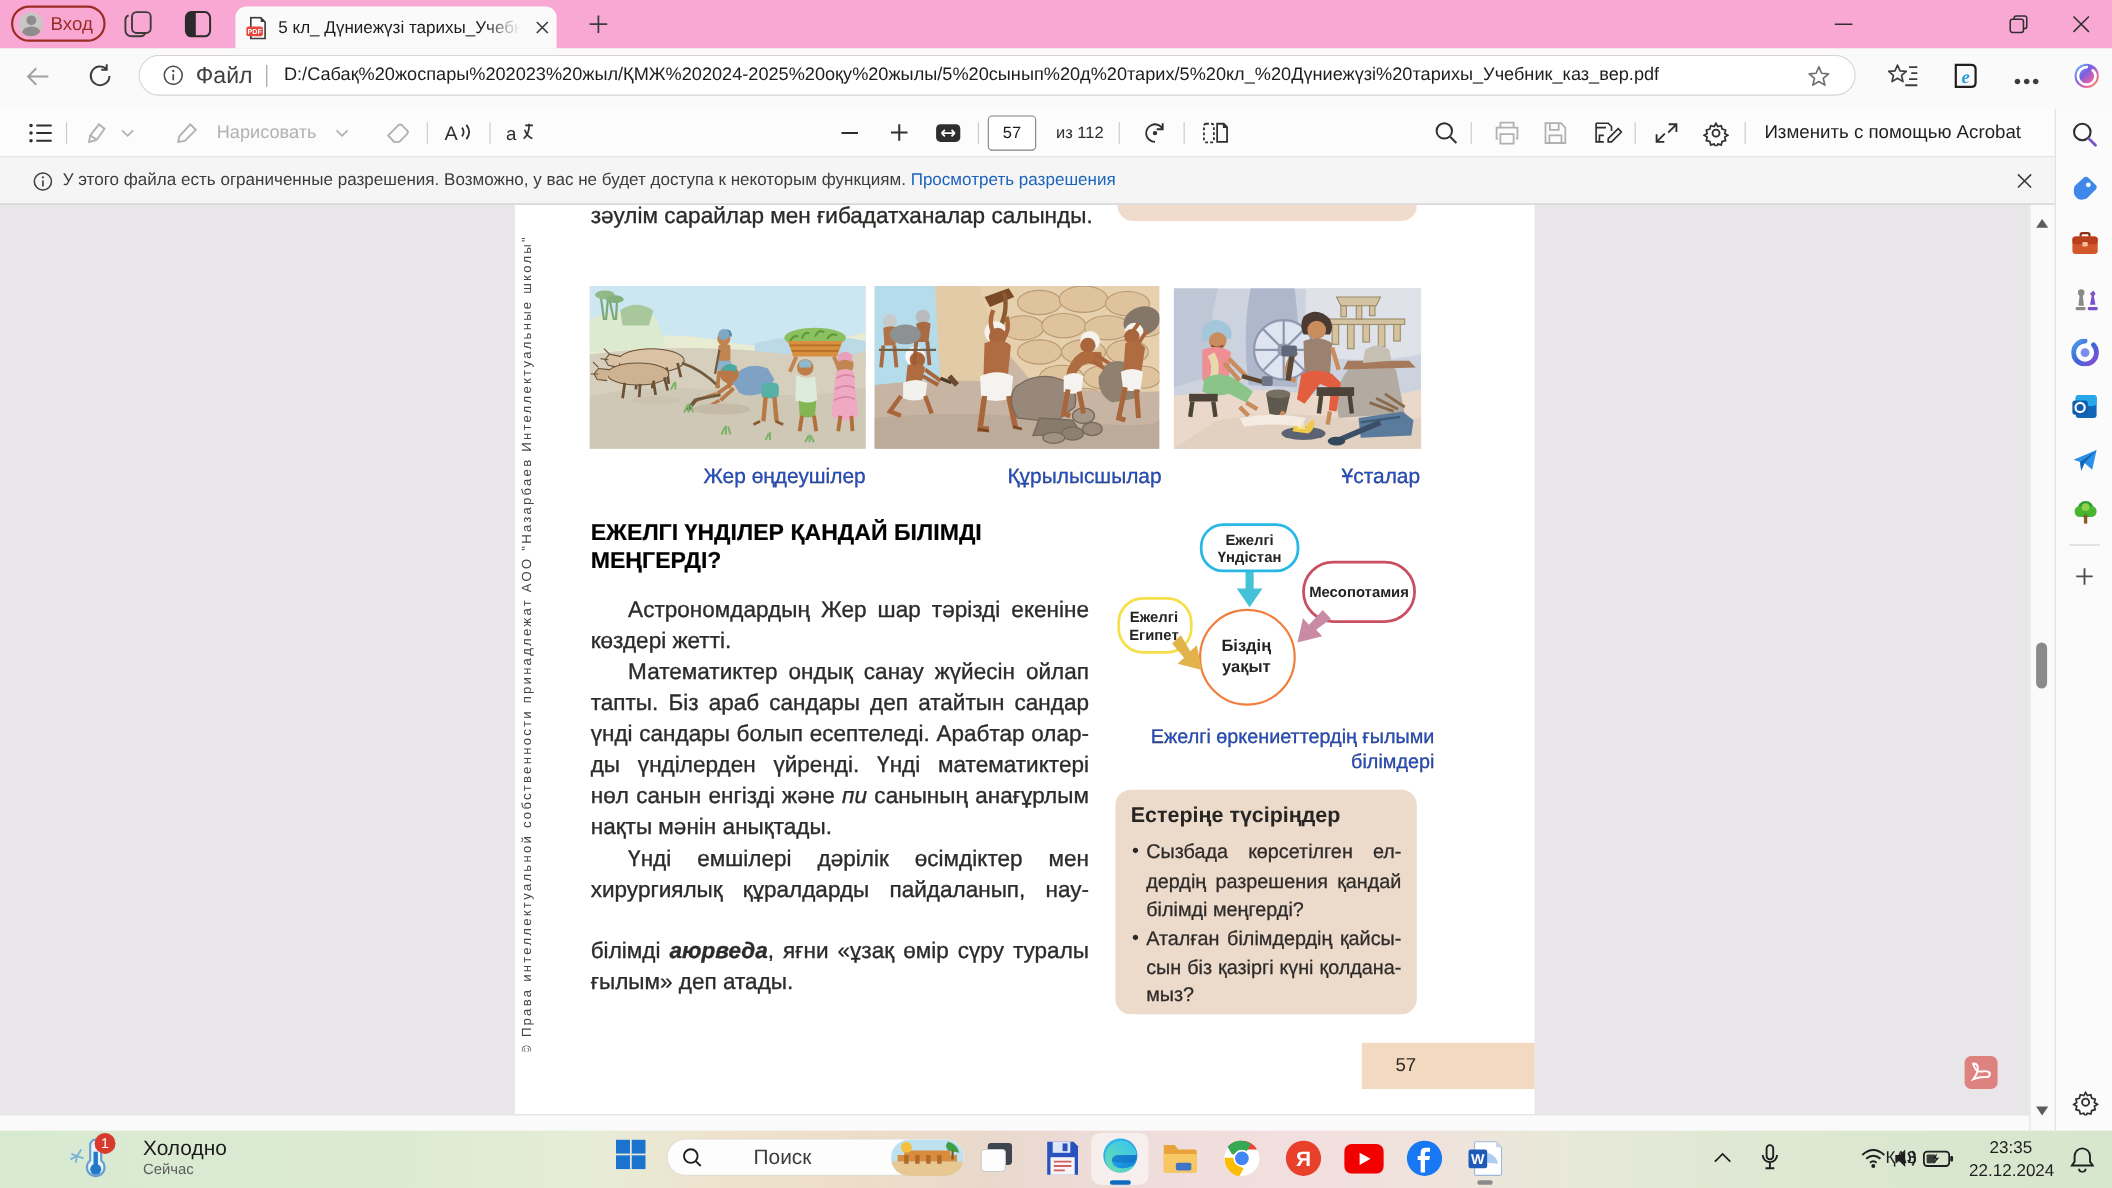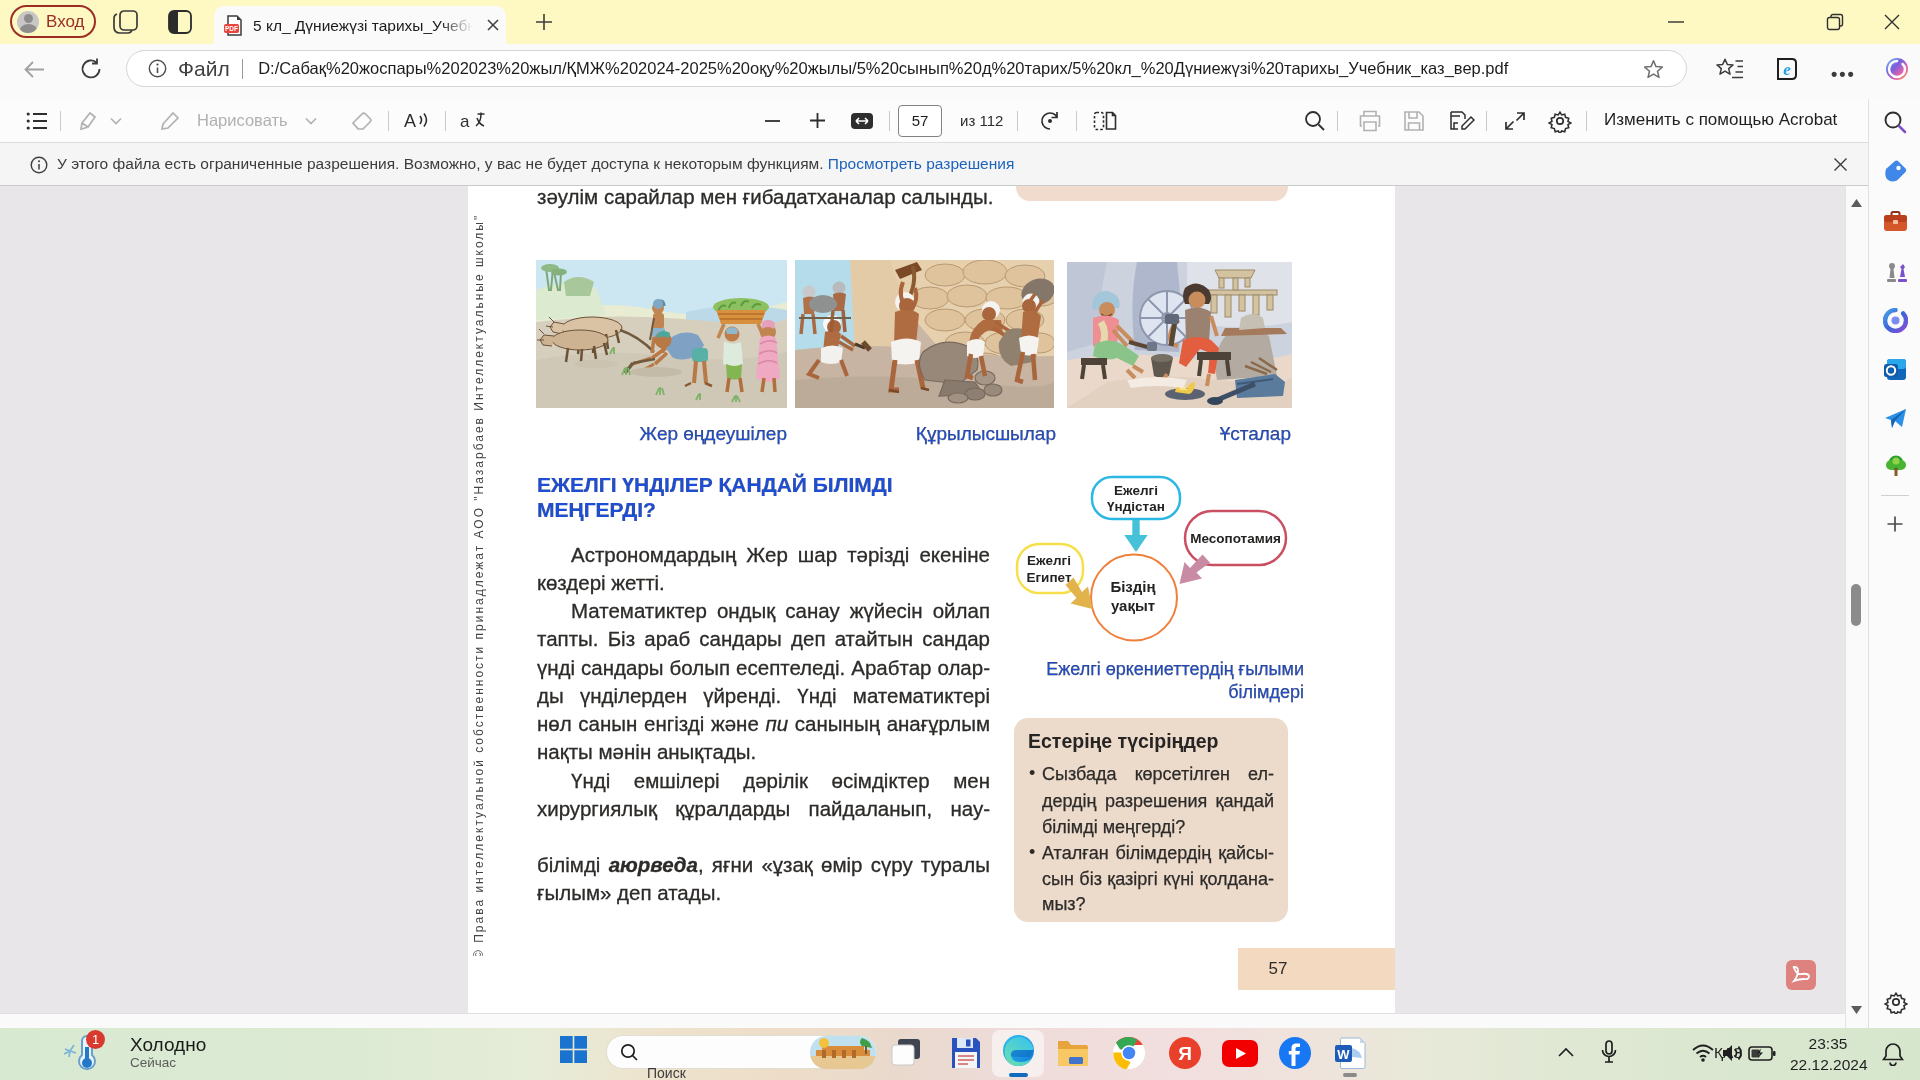--- a/index.html
+++ b/index.html
@@ -1,21 +1,21 @@
 <!DOCTYPE html>
 <html><head>
 <meta charset="utf-8">
 <style>
 * { margin:0; padding:0; box-sizing:border-box; }
 html,body { width:1920px; height:1080px; overflow:hidden; font-family:"Liberation Sans", sans-serif; }
 .abs { position:absolute; }
 #root { position:relative; width:1920px; height:1080px; background:#e8e6e8; }
 
 
-#tabstrip { left:0; top:0; width:1920px; height:44px; background:#fef9c3; }
+#tabstrip { left:0; top:0; width:1920px; height:44px; background:#f9a8d4; }
 #vhod { left:10px; top:5px; width:86px; height:33px; border:2px solid #9b2d25; border-radius:17px; display:flex; align-items:center; }
 #vhod .av { width:22px; height:22px; border-radius:50%; background:#c9c7c6; margin-left:5px; position:relative; overflow:hidden;}
 #vhod .av:before{content:""; position:absolute; left:6.5px; top:3.5px; width:9px; height:9px; border-radius:50%; background:#8f8d8c;}
 #vhod .av:after{content:""; position:absolute; left:2.5px; top:13px; width:17px; height:12px; border-radius:50%; background:#8f8d8c;}
 #vhod .t { color:#9b2d25; font-size:17px; margin-left:7px; }
 #tab { left:214px; top:6px; width:292px; height:38px; background:#fafafa; border-radius:10px 10px 0 0; }
 #tabtitle { left:39px; top:11px; width:220px; font-size:15.5px; color:#1c1c1c; white-space:nowrap; overflow:hidden;
   -webkit-mask-image:linear-gradient(90deg,#000 85%,transparent 100%); }
 
 
@@ -297,21 +297,21 @@
         <path d="M150 138 l38 -16" stroke="#3d4f66" stroke-width="5"></path>
             <ellipse cx="148" cy="139" rx="8" ry="4" fill="#33465c"></ellipse>
         <path d="M178 104 l22 8 M184 100 l20 10 M192 96 l18 12" stroke="#8a6a4a" stroke-width="2.5"></path>
           </g>
         <path d="M60 118 q30 -6 60 0 l-4 8 q-26 -4 -52 0 Z" fill="#f4ebe2"></path>
       </svg>
       <div class="caption" style="left:69px; top:237px; width:250px;">Жер өңдеушілер</div>
       <div class="caption" style="left:328px; top:237px; width:260px;">Құрылысшылар</div>
       <div class="caption" style="left:599px; top:237px; width:224px;">Ұсталар</div>
 
-      <div class="abs" style="left:69px; top:286px; width:470px; font-size:21px; font-weight:bold; color:#1d4ed8; line-height:25px; -webkit-text-stroke:0.2px #272523;">ЕЖЕЛГІ ҮНДІЛЕР ҚАНДАЙ БІЛІМДІ<br>МЕҢГЕРДІ?</div>
+      <div class="abs" style="left:69px; top:286px; width:470px; font-size:21px; font-weight:bold; color:#000000; line-height:25px; -webkit-text-stroke:0.2px #272523;">ЕЖЕЛГІ ҮНДІЛЕР ҚАНДАЙ БІЛІМДІ<br>МЕҢГЕРДІ?</div>
 
       <div class="bodyline just" style="top:357px;"><span style="display:inline-block;width:34px;"></span>Астрономдардың Жер шар тәрізді екеніне</div>
       <div class="bodyline" style="top:385px;">көздері жетті.</div>
       <div class="bodyline just" style="top:413px;"><span style="display:inline-block;width:34px;"></span>Математиктер ондық санау жүйесін ойлап</div>
       <div class="bodyline just" style="top:441px;">тапты. Біз араб сандары деп атайтын сандар</div>
       <div class="bodyline just" style="top:470px;">үнді сандары болып есептеледі. Арабтар олар-</div>
       <div class="bodyline just" style="top:498px;">ды үнділерден үйренді. Үнді математиктері</div>
       <div class="bodyline just" style="top:526px;">нөл санын енгізді және <i>пи</i> санының анағұрлым</div>
       <div class="bodyline" style="top:554px;">нақты мәнін анықтады.</div>
       <div class="bodyline just" style="top:583px;"><span style="display:inline-block;width:34px;"></span>Үнді емшілері дәрілік өсімдіктер мен</div>
@@ -638,21 +638,21 @@
         <rect x="14.3" y="0" width="12.7" height="12.7" fill="#1a73cf"></rect>
       <rect x="0" y="14.3" width="12.7" height="12.7" fill="#1a73cf"></rect>
         <rect x="14.3" y="14.3" width="12.7" height="12.7" fill="#1a73cf"></rect>
     </svg>
 
     <div class="abs" style="left:606px; top:7px; width:271px; height:34px; background:#fdfdfd; border:1px solid #e2ddd2; border-radius:17px;"></div>
     <svg class="abs" style="left:620px; top:15px;" width="19" height="19" viewBox="0 0 19 19">
         <circle cx="8" cy="8" r="6.2" fill="none" stroke="#1f1f1f" stroke-width="1.7"></circle>
         <path d="M12.5 12.5 L17 17" stroke="#1f1f1f" stroke-width="1.7"></path>
       </svg>
-    <div class="abs" style="left:647px; top:14px; font-size:14px; color:#3c3c3c;margin-top:23px;">Поиск</div>
+    <div class="abs" style="left:685px; top:14px; font-size:19px; color:#3c3c3c;">Поиск</div>
     <svg class="abs" style="left:810px; top:8px;" width="66" height="33" viewBox="0 0 66 33">
       <defs>
           <clipPath id="spr">
             <rect x="0" y="0" width="66" height="33" rx="16.5"></rect>
           </clipPath>
         </defs>
       <g clip-path="url(#spr)">
         <rect width="66" height="33" fill="#bfe0ee"></rect>
         <rect y="20" width="66" height="13" fill="#e8c892"></rect>
         <path d="M6 20 H60 V14 H54 V10 H12 V14 H6 Z" fill="#d88c3c"></path>

